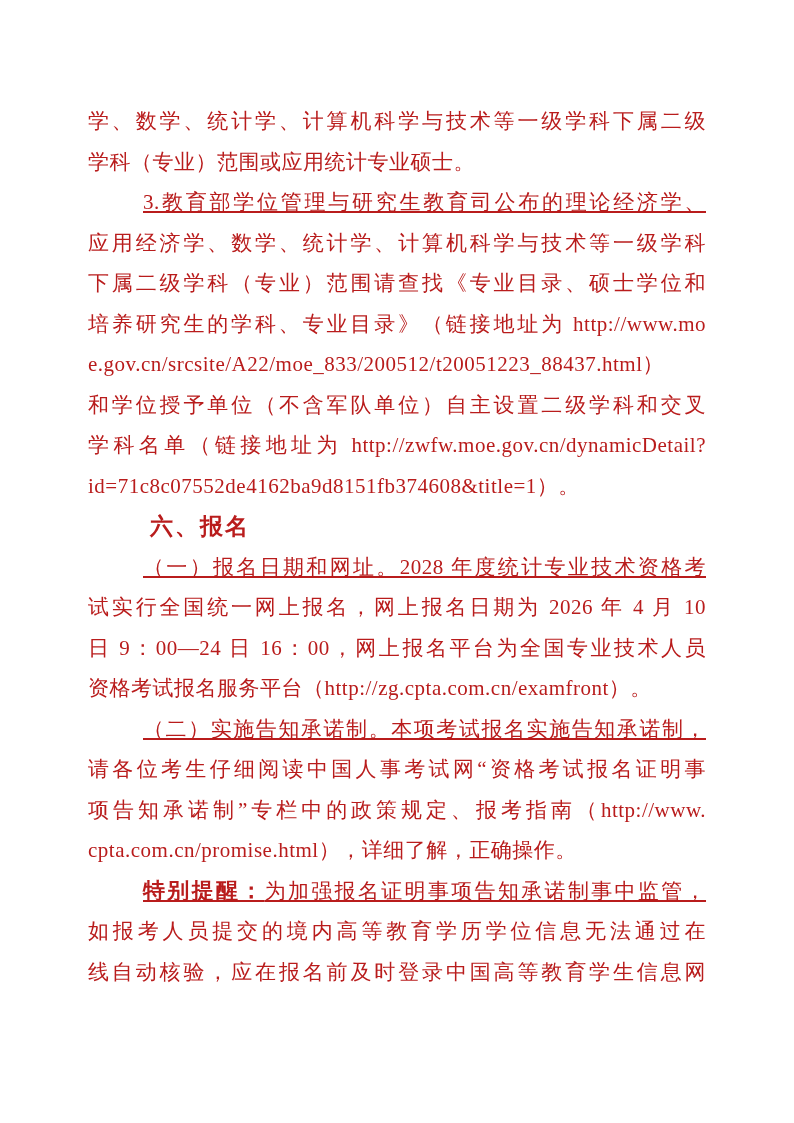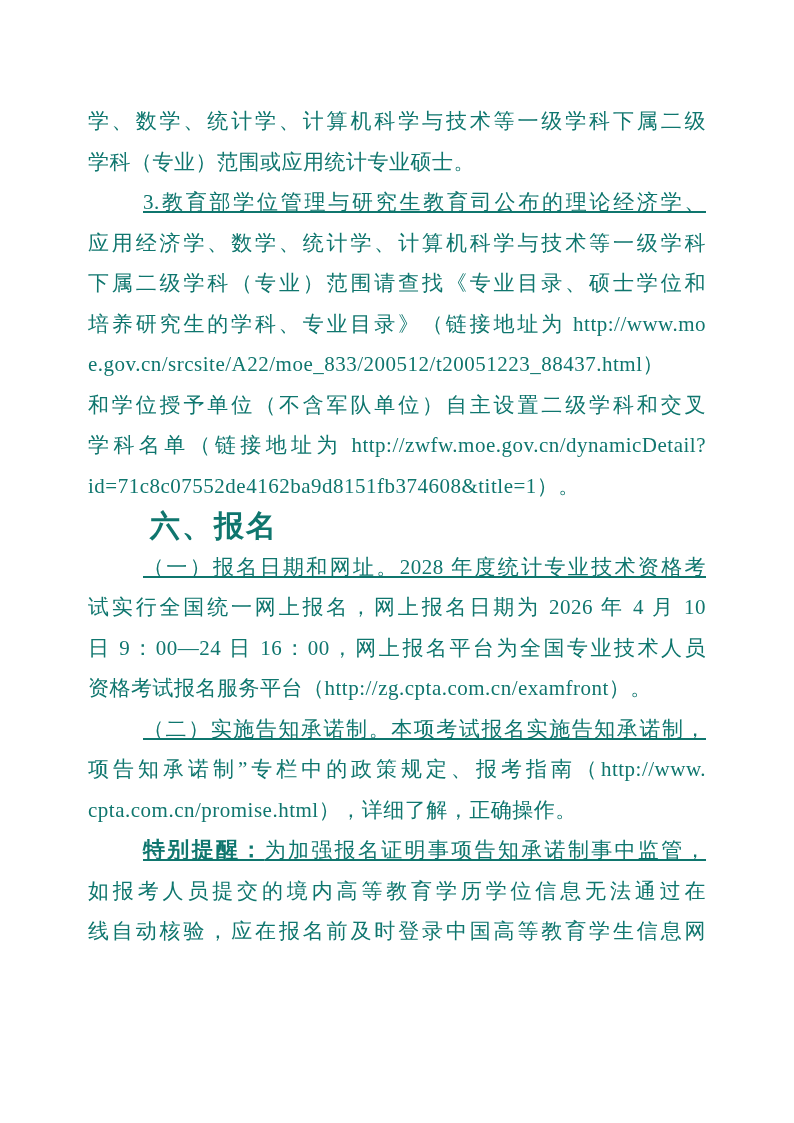--- a/index.html
+++ b/index.html
@@ -7,21 +7,21 @@
     padding: 0;
     background: #ffffff;
   }
   .page {
     position: relative;
     width: 794px;
     height: 1045px;
     background: #ffffff;
     overflow: hidden;
     font-family: "Liberation Serif", "DejaVu Serif", serif;
-    color: #0f766e;
+    color: #b91c1c;
   }
   .text-block {
     position: absolute;
     top: 101px;
     left: 88px;
     width: 618px;
   }
   .line {
     height: 40.5px;
     line-height: 40.5px;
@@ -36,21 +36,21 @@
     text-align-last: justify;
     text-justify: inter-character;
   }
   .line.indent {
     padding-left: 55px;
     text-decoration: underline;
   }
   .line.heading {
     font-family: "Liberation Sans", "DejaVu Sans", sans-serif;
     font-weight: bold;
-    font-size: 30px;
+    font-size: 23px;
     letter-spacing: 2px;
     padding-left: 62px;
   }
   .reminder-label {
     font-family: "Liberation Sans", "DejaVu Sans", sans-serif;
     font-weight: bold;
     font-size: 22px;
   }
 </style>
 </head>
@@ -67,20 +67,21 @@
     <div class="line">e.gov.cn/srcsite/A22/moe_833/200512/t20051223_88437.html）</div>
     <div class="line j">和学位授予单位（不含军队单位）自主设置二级学科和交叉</div>
     <div class="line j">学科名单（链接地址为 http://zwfw.moe.gov.cn/dynamicDetail?</div>
     <div class="line">id=71c8c07552de4162ba9d8151fb374608&amp;title=1）。</div>
     <div class="line heading">六、报名</div>
     <div class="line j indent">（一）报名日期和网址。2028 年度统计专业技术资格考</div>
     <div class="line j">试实行全国统一网上报名，网上报名日期为 2026 年 4 月 10</div>
     <div class="line j">日 9：00—24 日 16：00，网上报名平台为全国专业技术人员</div>
     <div class="line">资格考试报名服务平台（http://zg.cpta.com.cn/examfront）。</div>
     <div class="line j indent">（二）实施告知承诺制。本项考试报名实施告知承诺制，</div>
+    <div class="line j">请各位考生仔细阅读中国人事考试网“资格考试报名证明事</div>
     <div class="line j">项告知承诺制”专栏中的政策规定、报考指南（http://www.</div>
     <div class="line">cpta.com.cn/promise.html），详细了解，正确操作。</div>
     <div class="line j indent">
       <span class="reminder-label">特别提醒：</span><span>为加强报名证明事项告知承诺制事中监管，</span>
     </div>
     <div class="line j">如报考人员提交的境内高等教育学历学位信息无法通过在</div>
     <div class="line j">线自动核验，应在报名前及时登录中国高等教育学生信息网</div>
   </div>
 </div>
 

